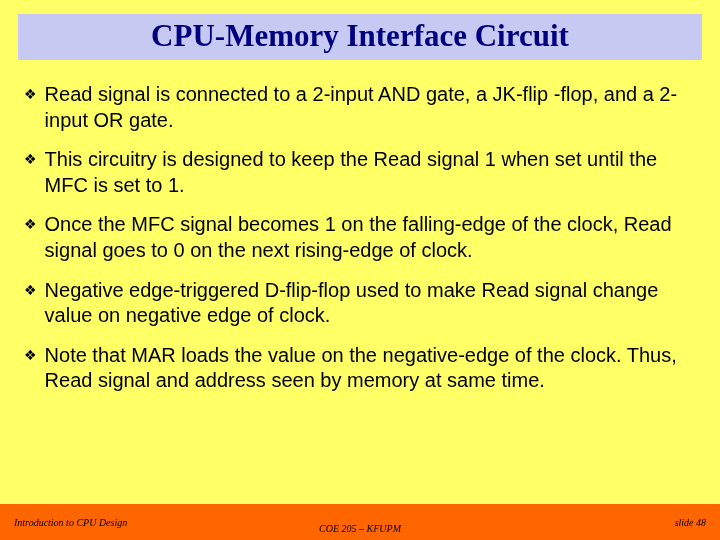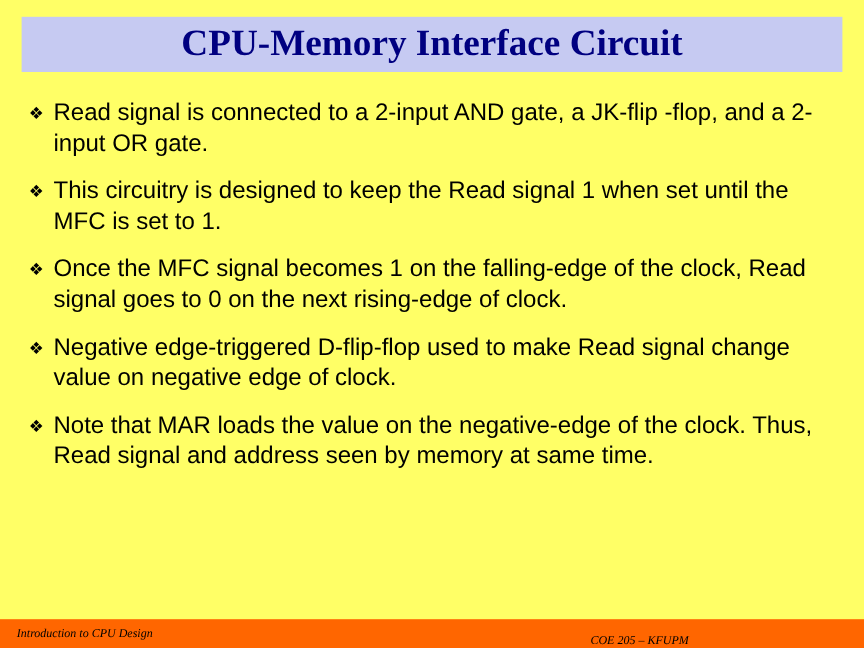--- a/index.html
+++ b/index.html
@@ -42,21 +42,21 @@
     color: #000;
   }
   .bullet-text {
     flex: 1 1 auto;
   }
   .footer {
     position: absolute;
     left: 0;
     right: 0;
     bottom: 0;
-    height: 24px;
+    height: 36px;
     background: #ff6600;
     color: #000;
     font-size: 10px;
     font-style: italic;
     font-family: "Times New Roman", Times, serif;
     display: flex;
     align-items: center;
     padding: 0 14px;
   }
   .footer-left { flex: 1; text-align: left; }
@@ -89,13 +89,14 @@
   </div>
   <div class="bullet-item">
     <span class="bullet-icon">❖</span>
     <span class="bullet-text">Note that MAR loads the value on the negative-edge of the clock. Thus, Read signal and address seen by memory at same time.</span>
   </div>
 </div>
 
 <div class="footer">
   <div class="footer-left">Introduction to CPU Design</div>
   <div class="footer-center">COE 205 – KFUPM</div>
+  <div class="footer-right">slide 48</div>
 </div>
 
 </body></html>

